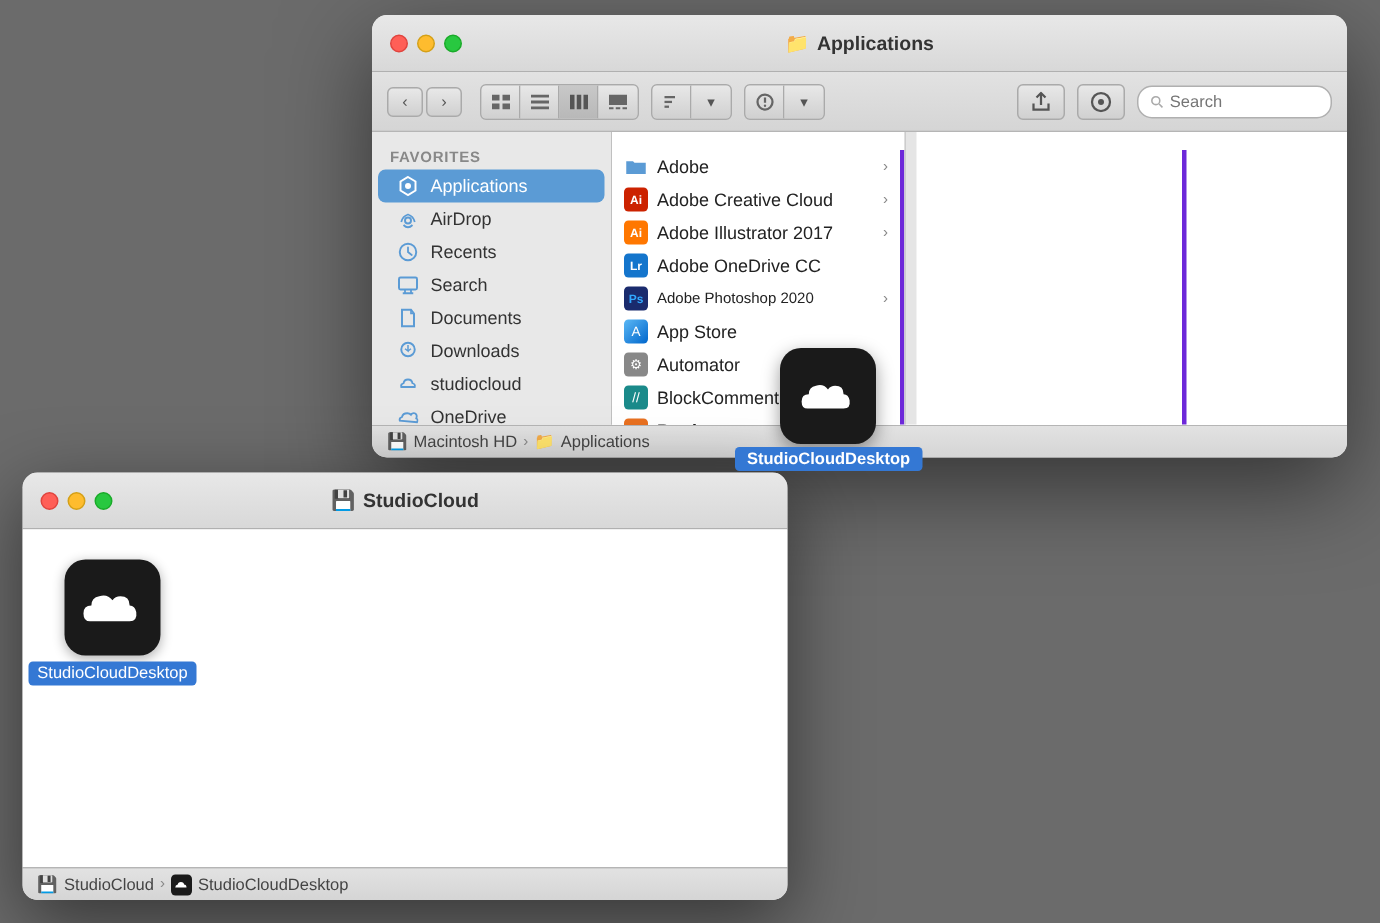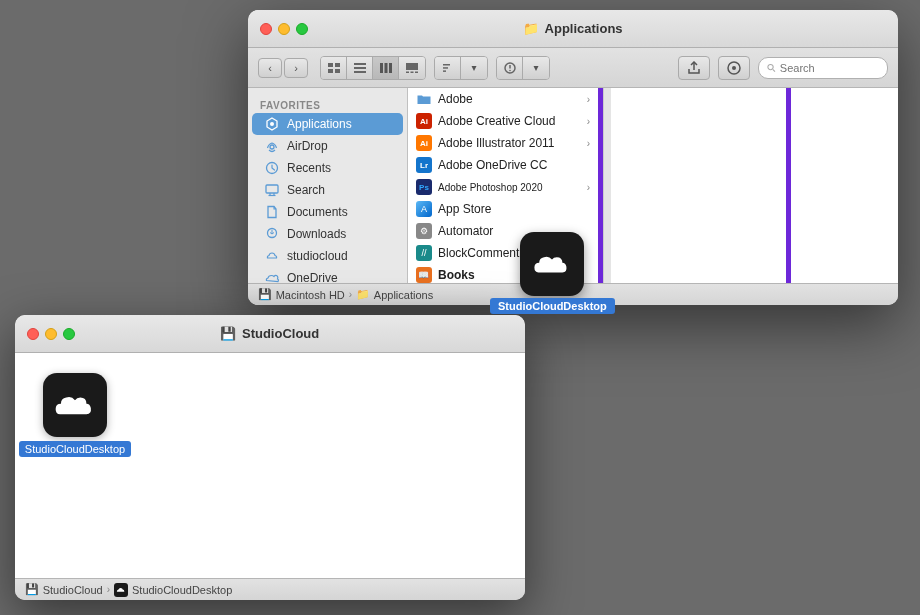--- a/index.html
+++ b/index.html
@@ -220,23 +220,24 @@
     
     .column-area {
       flex: 1;
       display: flex;
       overflow-x: auto;
       background: white;
     }
 
     .column {
       min-width: 180px;
-      border-right: 5px solid #6d28d9;
+      border-right: 3px solid #6d28d9;
       overflow-y: auto;
       flex-shrink: 0;
+      margin-top: 12px;
     }
 
     .column-item {
       display: flex;
       align-items: center;
       gap: 6px;
       padding: 3px 8px;
       font-size: 12px;
       color: #222;
       cursor: pointer;
@@ -624,21 +625,21 @@
           <span style="font-size:12px;">Adobe Creative Cloud</span>
           <span class="item-arrow">›</span>
         </div>
 
         <div class="column-item">
           <div class="item-icon">
             <div class="small-app-icon" style="background:#ff7700; border-radius:3px;">
               <span style="color:white;font-size:8px;font-weight:bold;">Ai</span>
             </div>
           </div>
-          <span style="font-size:12px;">Adobe Illustrator 2011</span>
+          <span style="font-size:12px;">Adobe Illustrator 2017</span>
           <span class="item-arrow">›</span>
         </div>
 
         <div class="column-item">
           <div class="item-icon">
             <div class="small-app-icon" style="background:#1475cc; border-radius:3px;">
               <span style="color:white;font-size:8px;font-weight:bold;">Lr</span>
             </div>
           </div>
           <span style="font-size:12px;">Adobe OneDrive CC</span>

